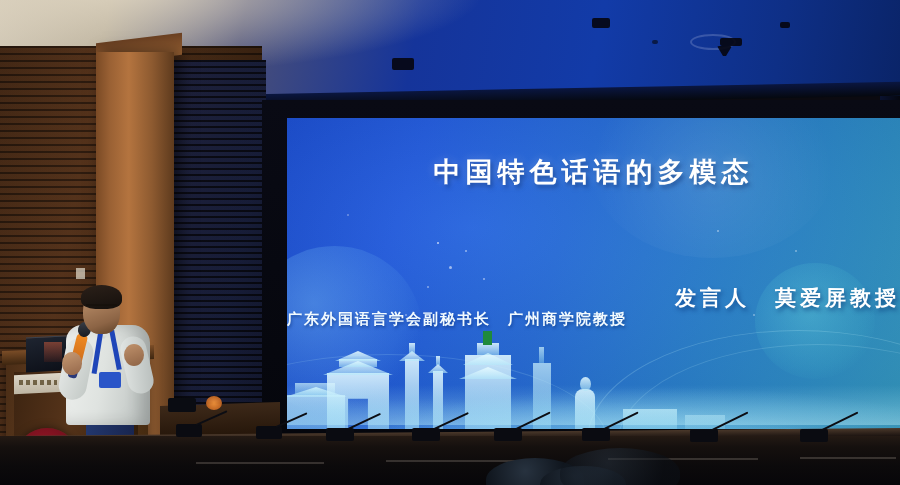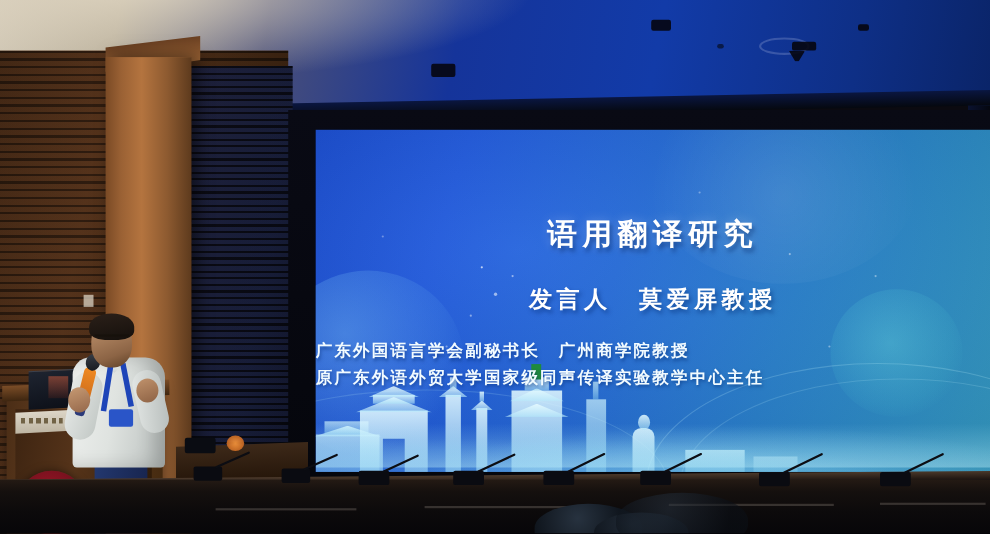--- a/index.html
+++ b/index.html
@@ -68,21 +68,21 @@
   .roof{position:absolute;background:linear-gradient(180deg, rgba(230,250,255,.9), rgba(180,232,250,.6));
     clip-path:polygon(0% 100%,50% 0%,100% 100%);}
   .greenflag{position:absolute;background:#1f8a3c;}
 
   
   .slide-title{position:absolute;left:0;width:613px;text-align:center;color:#ffffff;
     font-family:"Liberation Serif",serif;font-weight:bold;letter-spacing:5px;
     text-shadow:2px 3px 4px rgba(0,40,110,.55), 0 0 10px rgba(255,255,255,.25);}
   .t1{top:36px;font-size:27px;}
   .t2{top:77px;font-size:27px;}
-  .speaker{position:absolute;left:0;width:613px;top:140px;text-align:center;color:#fff;
+  .speaker{position:absolute;left:0;width:613px;top:166px;text-align:right;color:#fff;
     font-family:"Liberation Serif",serif;font-weight:bold;font-size:21px;letter-spacing:4px;
     text-shadow:2px 3px 4px rgba(0,40,110,.55);}
   .aff{position:absolute;left:0;width:613px;text-align:left;color:#f2fbff;
     font-family:"Liberation Serif",serif;font-weight:bold;font-size:15px;letter-spacing:2px;
     text-shadow:1px 2px 3px rgba(0,40,110,.5);}
   .a1{top:192px;}
   .a2{top:216px;}
 
   
   .podium{position:absolute;left:6px;top:356px;width:142px;height:129px;
@@ -242,24 +242,23 @@
       <div class="bld soft" style="left:252px;bottom:66px;width:5px;height:16px;"></div>
 
       <div class="bld" style="left:288px;bottom:0;width:20px;height:40px;border-radius:8px 8px 0 0;"></div>
       <div class="bld" style="left:293px;bottom:38px;width:11px;height:14px;border-radius:50%;"></div>
 
       <div class="bld soft" style="left:336px;bottom:0;width:54px;height:20px;"></div>
       <div class="bld soft" style="left:398px;bottom:0;width:40px;height:14px;opacity:.6;"></div>
       <div class="wave w3"></div>
     </div>
 
-    <div class="slide-title t2">语用翻译研究</div>
+    <div class="slide-title t1">中国特色话语的多模态</div>
     <div class="speaker">发言人　莫爱屏教授</div>
     <div class="aff a1">广东外国语言学会副秘书长　广州商学院教授</div>
-    <div class="aff a2">原广东外语外贸大学国家级同声传译实验教学中心主任</div>
   </div>
 
   <div class="podium"></div>
   <div class="podium-top"></div>
   <div class="podium-face"></div>
   <div class="laptop-screen"></div>
   <div class="laptop-glint"></div>
   <div class="namecard"></div>
   <div class="namecard-ink"></div>
   <div class="emblem-out"></div>

